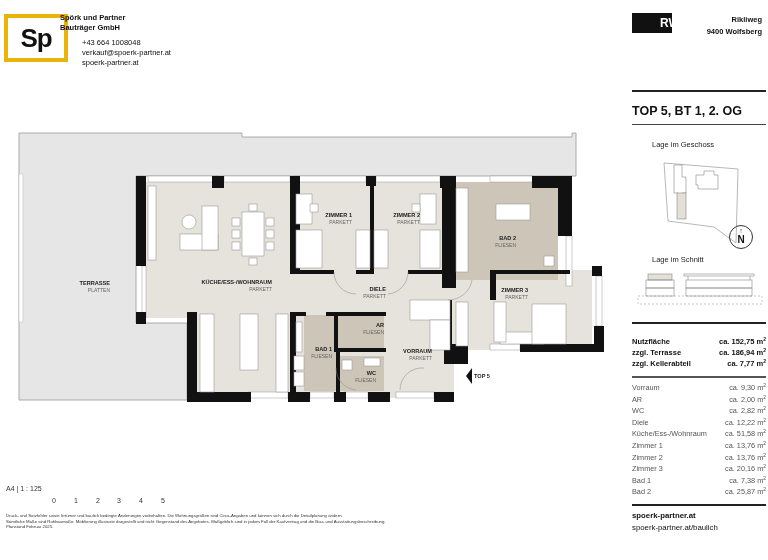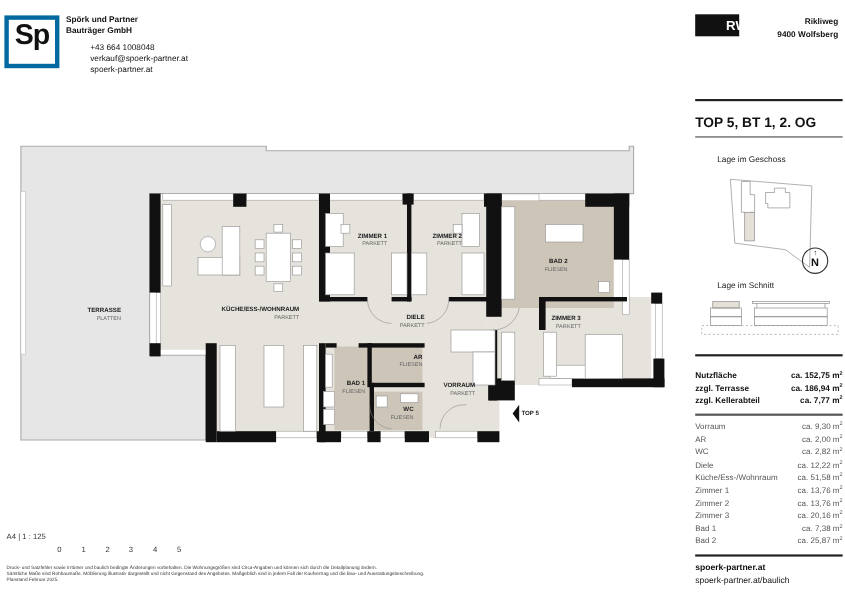--- a/index.html
+++ b/index.html
@@ -1,20 +1,20 @@
 <!DOCTYPE html>
 <html><head>
 <meta charset="utf-8">
 <style>
   * { box-sizing: border-box; margin: 0; padding: 0; }
   html, body { width: 768px; height: 560px; background: #ffffff; overflow: hidden; }
   body { position: relative; font-family: "Liberation Sans", sans-serif; color: #111; }
 
   
-  .logo { position: absolute; left: 4px; top: 14px; width: 50px; height: 48px; border: 4px solid #0369a1; display: flex; justify-content: center; }
+  .logo { position: absolute; left: 4px; top: 14px; width: 64px; height: 48px; border: 4px solid #eab308; display: flex; align-items: center; justify-content: center; }
   .logo span { font-size: 26px; font-weight: bold; letter-spacing: -1px; line-height: 1; }
   .company { position: absolute; left: 60px; top: 13px; font-size: 7.5px; line-height: 9.5px; }
   .company .name { font-weight: bold; }
   .company .contact { margin-top: 6px; line-height: 10px; margin-left: 22px; }
   .rw-badge { position: absolute; left: 632px; top: 13px; width: 40px; height: 20px; background: #111; color: #fff; font-weight: bold; font-size: 12px; display: flex; align-items: center; justify-content: center; padding-left: 36px; }
   .address { position: absolute; right: 6px; top: 14px; text-align: right; font-size: 7.5px; font-weight: bold; line-height: 12px; }
 
   
   .rcol { position: absolute; left: 632px; width: 134px; }
   .rule-heavy { position: absolute; left: 632px; width: 134px; height: 2px; background: #222; }

